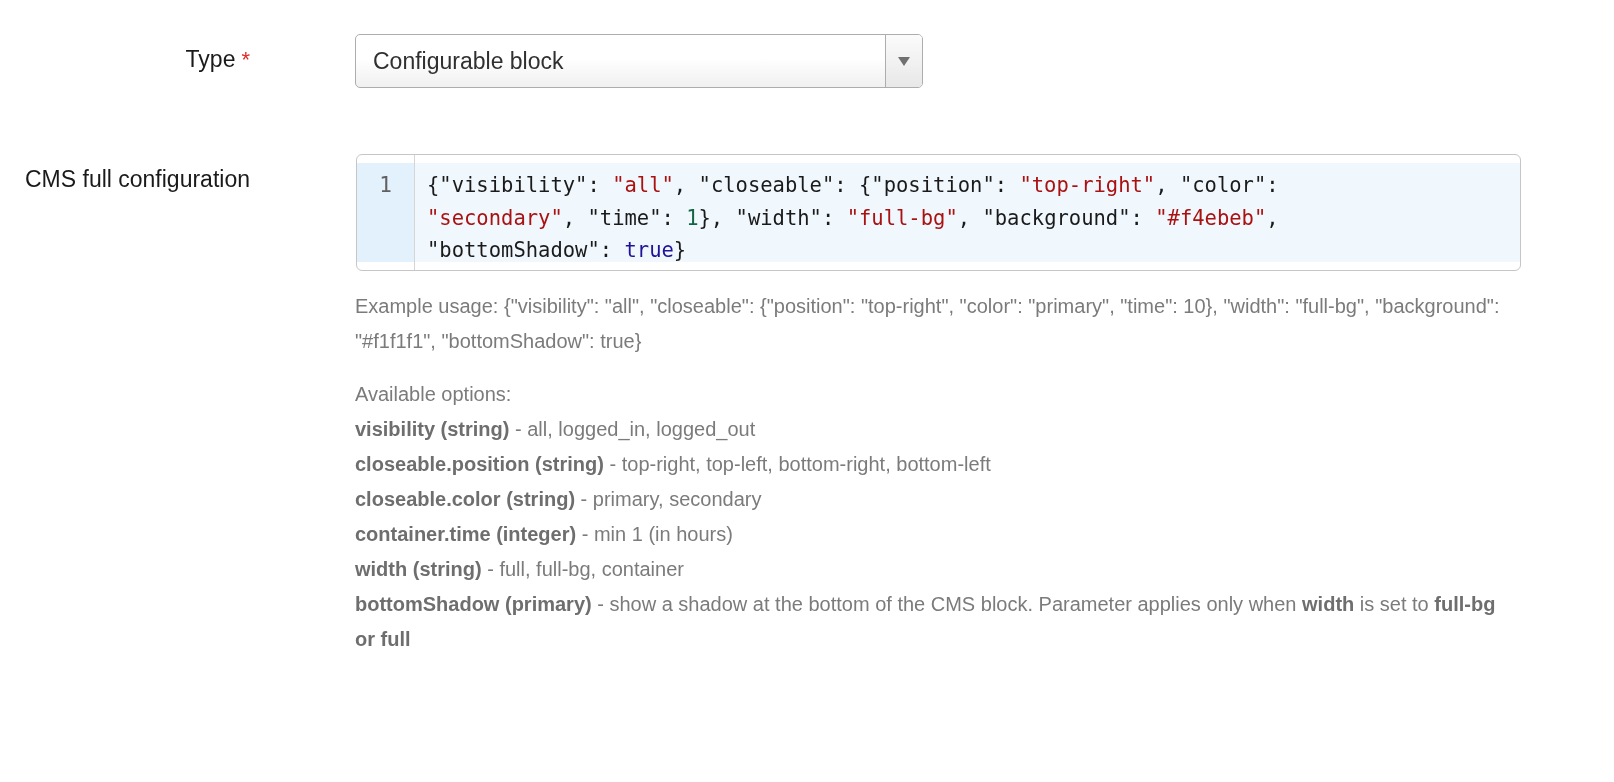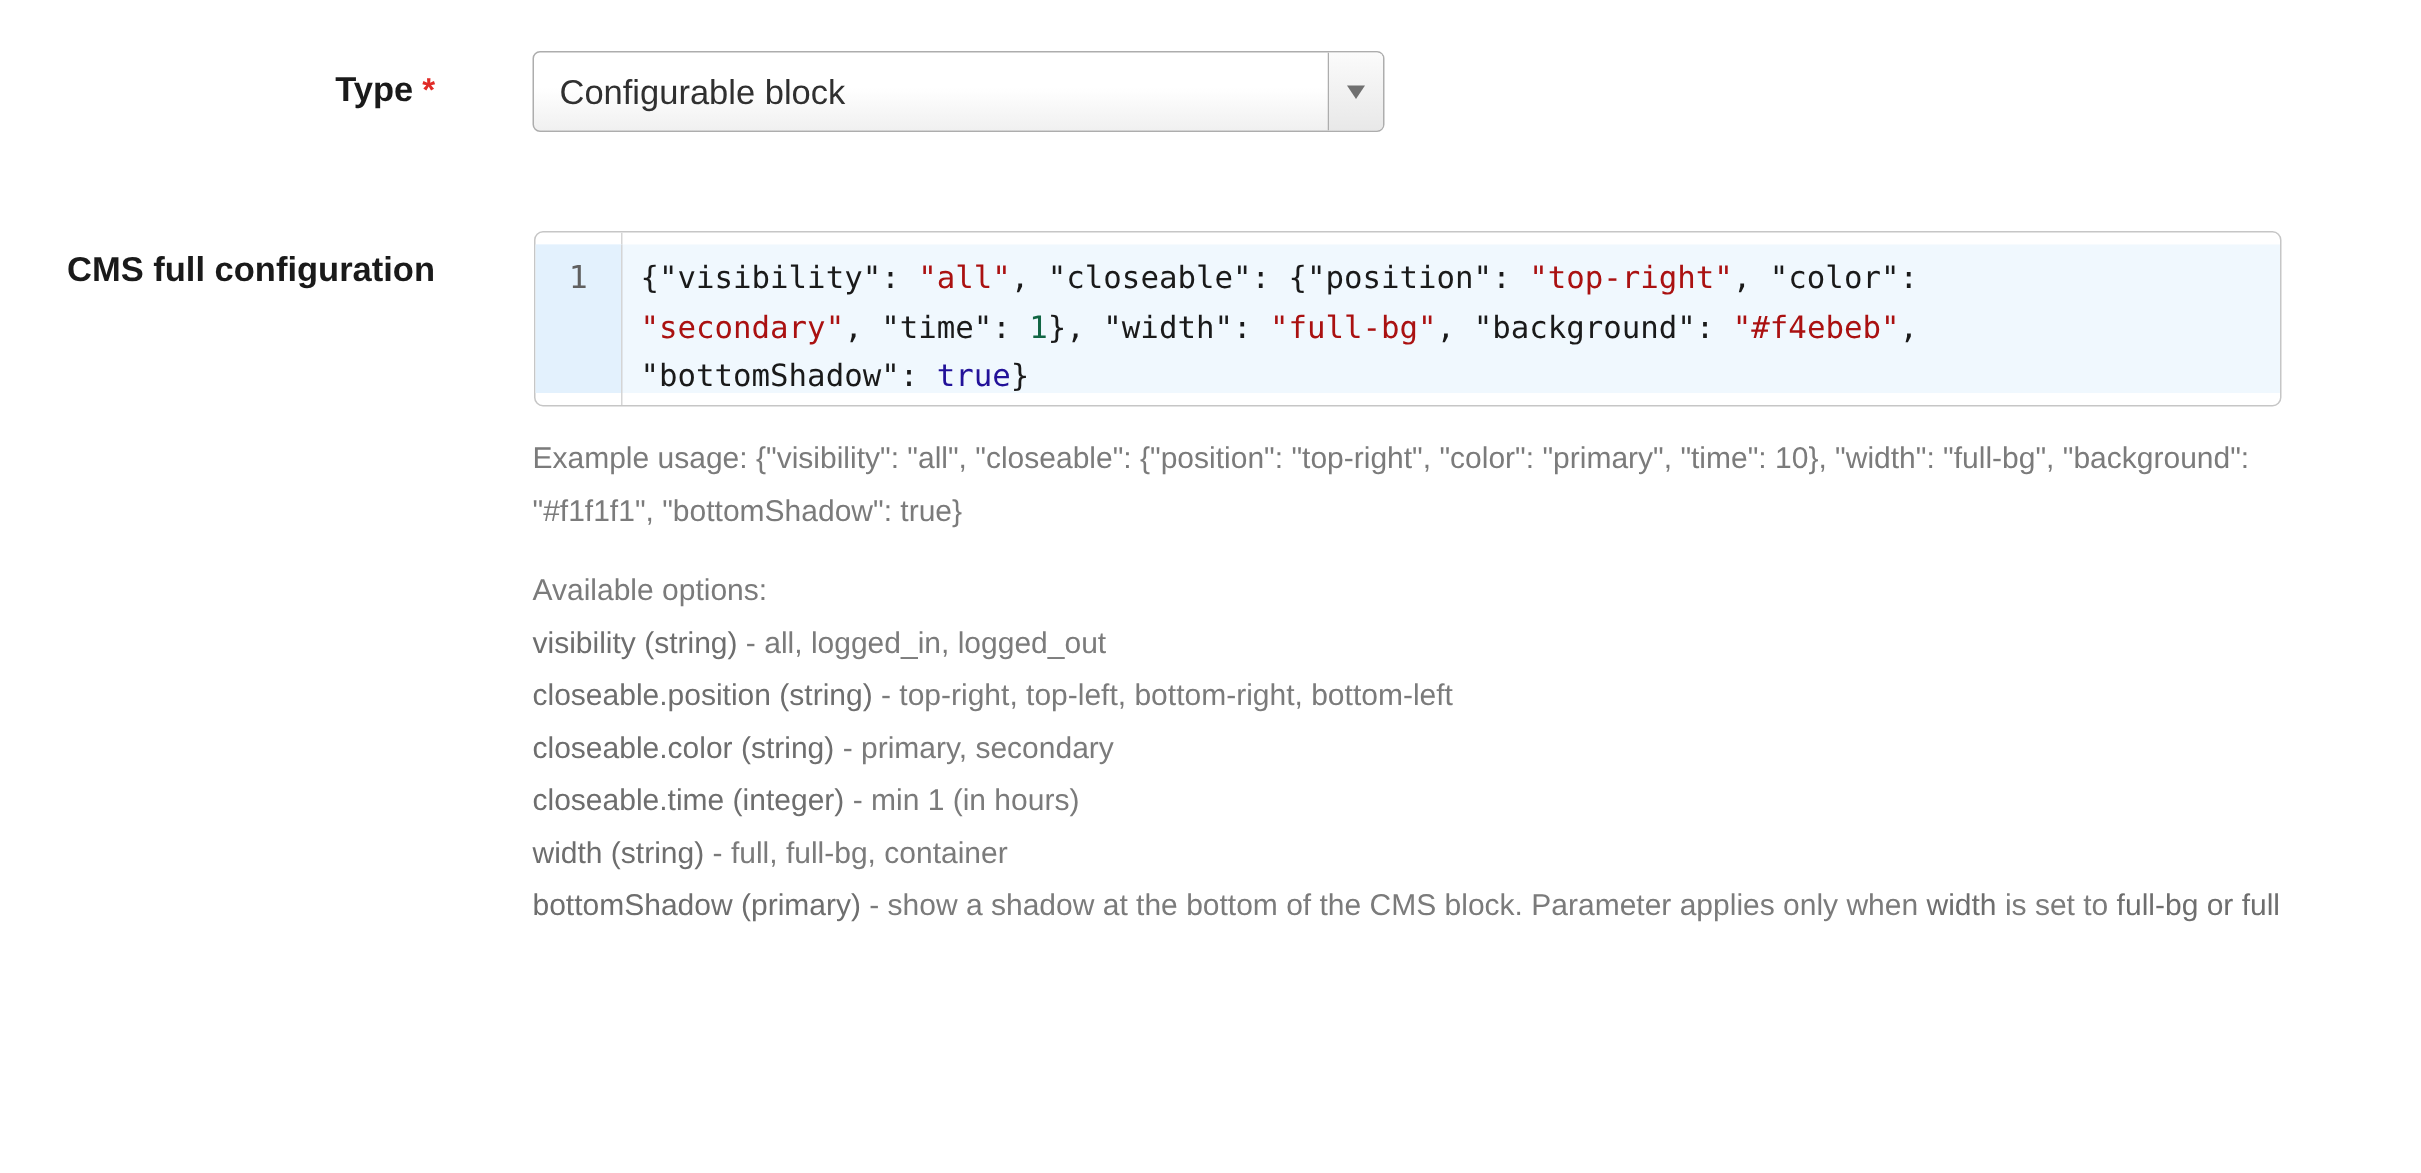--- a/index.html
+++ b/index.html
@@ -3,22 +3,22 @@
 <meta charset="utf-8">
 <style>
   * { box-sizing: border-box; }
   html, body { margin: 0; padding: 0; background: #ffffff; }
   body {
     width: 1614px; height: 782px; overflow: hidden;
     font-family: "Liberation Sans", "DejaVu Sans", sans-serif;
     position: relative;
   }
   .label {
-    position: absolute; right: 1324px; text-align: right;
-    font-size: 23px; color: #1a1a1a; white-space: nowrap; font-weight: bold;
+    position: absolute; right: 1364px; text-align: right;
+    font-size: 23px; color: #1a1a1a; white-space: nowrap;
   }
   .label .req { color: #e02b27; margin-left: 6px; font-size: 22px; }
   .type-label { top: 46px; }
   .cms-label { top: 166px; }
 
   .select {
     position: absolute; left: 355px; top: 34px; width: 568px; height: 54px;
     border: 1.5px solid #adadad; border-radius: 5px;
     background: linear-gradient(#ffffff 0%, #ffffff 45%, #f0f0f0 100%);
     display: flex; align-items: center; cursor: pointer; gap: 48px;
@@ -64,21 +64,21 @@
     white-space: pre;
   }
   .tok-str { color: #a11; }
   .tok-num { color: #164; }
   .tok-atom { color: #219; text-align: center; }
 
   .help {
     position: absolute; left: 355px; top: 289px; width: 1165px;
     font-size: 20px; line-height: 35px; color: #7b7b7b;
   }
-  .help b { font-weight: normal; color: #6e6e6e; }
+  .help b { font-weight: bold; color: #6e6e6e; }
   .help .block { margin-bottom: 18px; }
   .help p { margin: 0; }
 </style>
 </head>
 <body>
 
 <div class="label type-label">
   <span>Type</span><span class="req">*</span>
 </div>
 
@@ -107,17 +107,17 @@
 
 <div class="help">
   <div class="block">
     <p>Example usage: {"visibility": "all", "closeable": {"position": "top-right", "color": "primary", "time": 10}, "width": "full-bg", "background": "#f1f1f1", "bottomShadow": true}</p>
   </div>
   <div class="block">
     <p>Available options:</p>
     <p><b>visibility (string)</b><span> - all, logged_in, logged_out</span></p>
     <p><b>closeable.position (string)</b><span> - top-right, top-left, bottom-right, bottom-left</span></p>
     <p><b>closeable.color (string)</b><span> - primary, secondary</span></p>
-    <p><b>closeable.time (integer)</b><span> - min 1 (in hours)</span></p>
+    <p><b>container.time (integer)</b><span> - min 1 (in hours)</span></p>
     <p><b>width (string)</b><span> - full, full-bg, container</span></p>
     <p><b>bottomShadow (primary)</b><span> - show a shadow at the bottom of the CMS block. Parameter applies only when </span><b>width</b><span> is set to </span><b>full-bg or full</b></p>
   </div>
 </div>
 
 </body></html>

